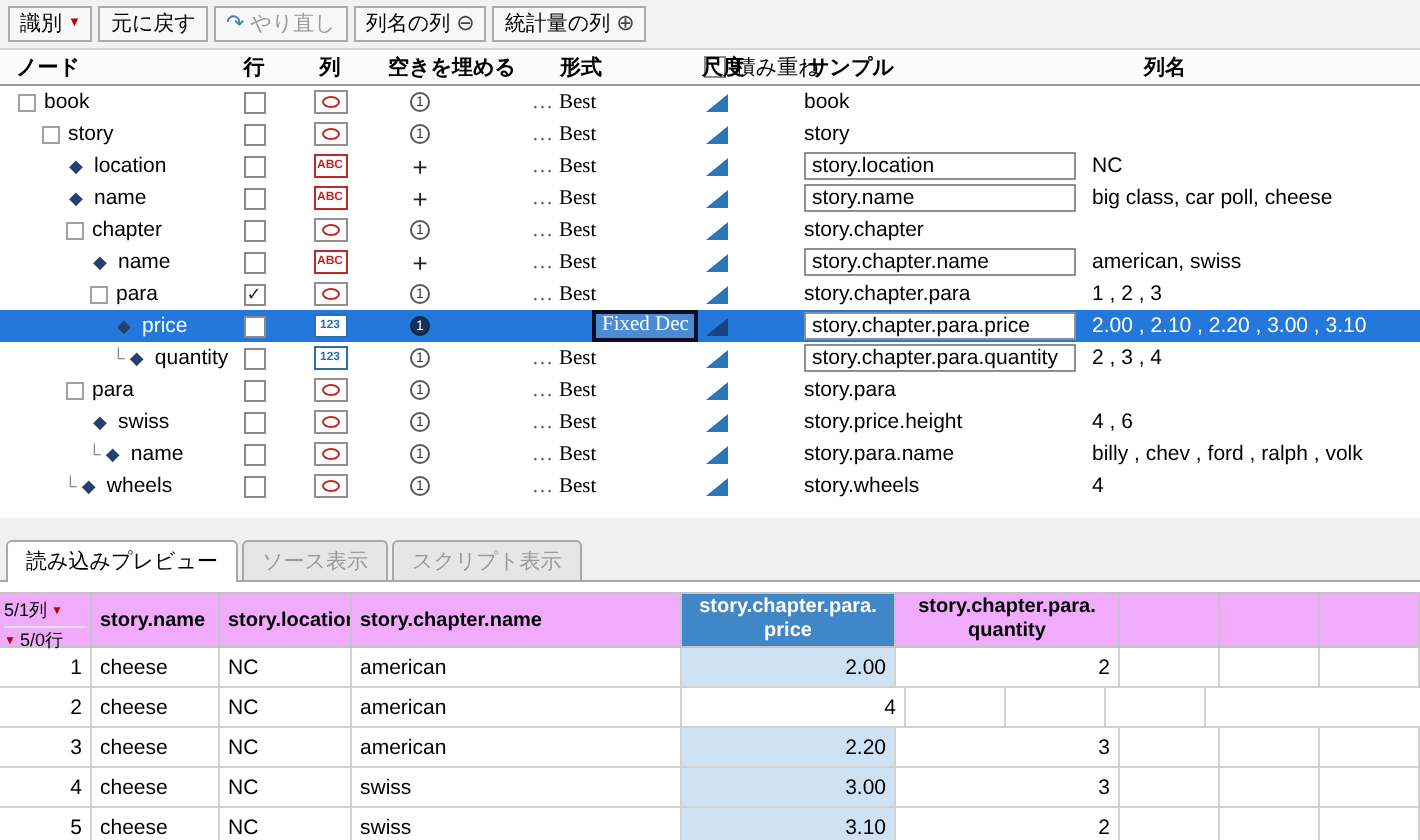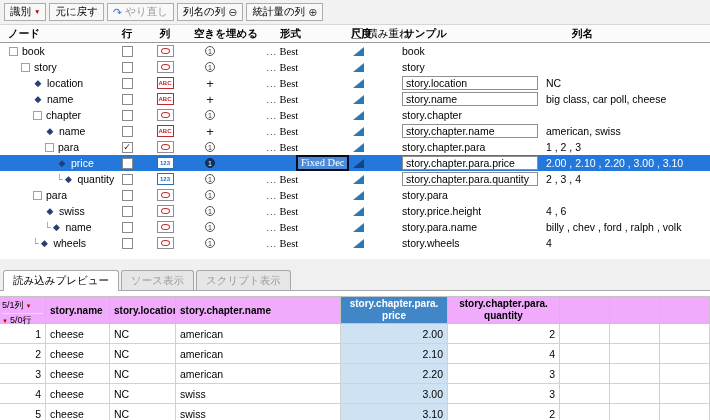--- a/index.html
+++ b/index.html
@@ -608,21 +608,20 @@
         <div class="pc c-qty">2</div>
         <div class="pc c-empty"></div>
         <div class="pc c-empty"></div>
         <div class="pc c-empty"></div>
       </div>
       <div class="prow">
         <div class="pc c-num">2</div>
         <div class="pc c-name">cheese</div>
         <div class="pc c-loc">NC</div>
         <div class="pc c-chap">american</div>
-        <div class="pc c-price">2.10</div>
         <div class="pc c-qty">4</div>
         <div class="pc c-empty"></div>
         <div class="pc c-empty"></div>
         <div class="pc c-empty"></div>
       </div>
       <div class="prow">
         <div class="pc c-num">3</div>
         <div class="pc c-name">cheese</div>
         <div class="pc c-loc">NC</div>
         <div class="pc c-chap">american</div>

